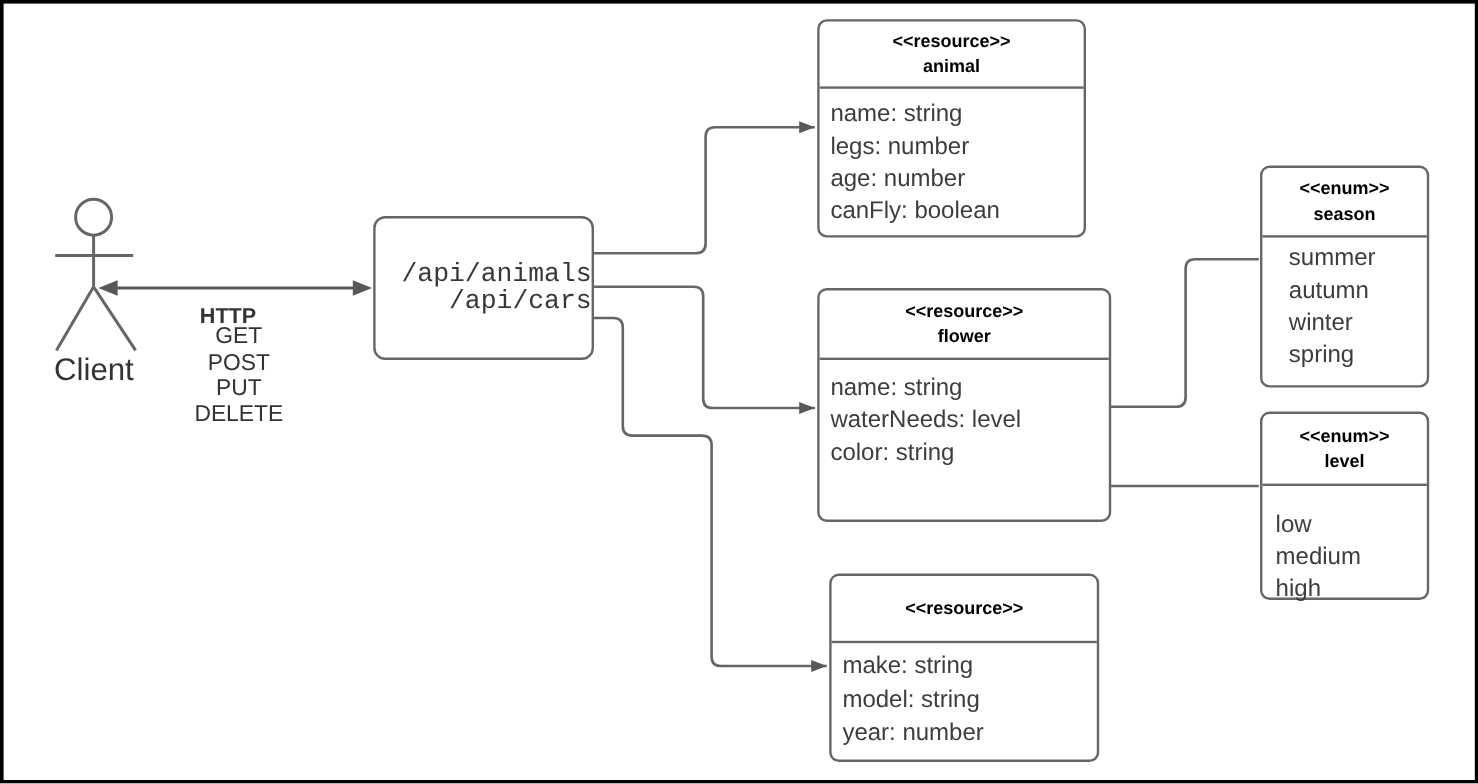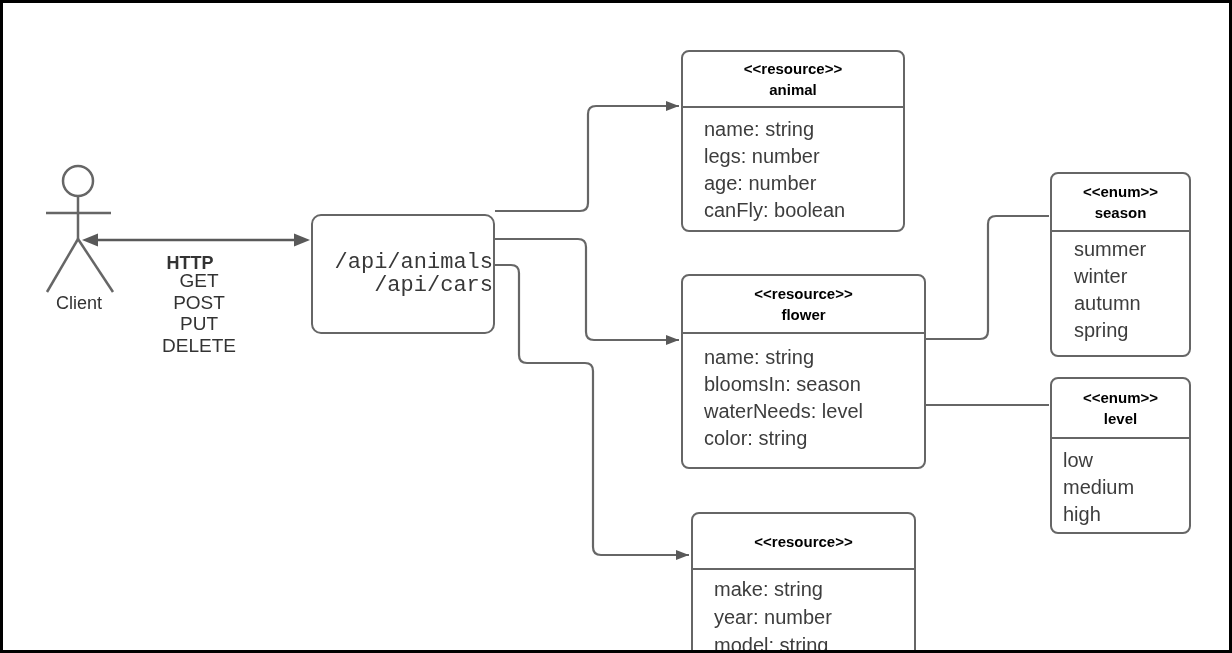--- a/index.html
+++ b/index.html
@@ -19,40 +19,39 @@
     width: 1226px; height: 647px;
   }
   .uml-box {
     position: absolute;
     box-sizing: border-box;
     background: #ffffff;
     border: 2px solid #666666;
     border-radius: 8px;
     display: flex;
     flex-direction: column;
-    margin-top: 34px;
   }
   .uml-header {
     box-sizing: border-box;
     border-bottom: 2px solid #666666;
     text-align: center;
     display: flex;
     flex-direction: column;
     justify-content: center;
     font-weight: bold;
     font-size: 15px;
     line-height: 21px;
     color: #000000;
     flex: none;
   }
   .uml-body {
     font-size: 20px;
     line-height: 27px;
     color: #3d3d3d;
-    padding-left: 21px;
+    padding-left: 9px;
     padding-right: 4px;
   }
   .enum .uml-body { padding-left: 11px; }
 
   .box-animal { left: 678px; top: 13px;  width: 224px; height: 182px; }
   .box-animal .uml-header { height: 56px; }
   .box-animal .uml-body   { padding-top: 8px; }
 
   .box-flower { left: 678px; top: 237px; width: 245px; height: 195px; }
   .box-flower .uml-header { height: 58px; }
@@ -61,39 +60,39 @@
   .box-car    { left: 688px; top: 475px; width: 225px; height: 157px; }
   .box-car .uml-header { height: 56px; }
   .box-car .uml-body   { padding-top: 5px; line-height: 28px; }
 
   .box-season { left: 1047px; top: 135px; width: 141px; height: 185px; }
   .box-season .uml-header { height: 58px; }
   .box-season .uml-body   { padding-top: 4px; padding-left: 22px; }
 
   .box-level  { left: 1047px; top: 340px; width: 141px; height: 157px; }
   .box-level .uml-header { height: 60px; }
-  .box-level .uml-body   { padding-top: 8px; }
+  .box-level .uml-body   { padding-top: 19px; }
 
   .box-api {
     left: 308px; top: 177px; width: 184px; height: 120px;
     border-radius: 10px;
     justify-content: center;
     padding-left: 12px;
     font-family: "Liberation Mono", "DejaVu Sans Mono", monospace;
     font-size: 22px;
     line-height: 23.5px;
     color: #383838;
     white-space: pre;
     text-align: right;
   }
 
   .label { position: absolute; color: #333333; }
   #client-label {
-    left: 26px; top: 290px; width: 100px;
-    text-align: center; font-size: 18px;
+    left: 42px; top: 290px; width: 100px;
+    font-size: 26px;
   }
   #http-label {
     left: 159px; top: 226px; width: 56px;
     text-align: center;
     font-weight: bold; font-size: 18px;
     background: #ffffff;
     margin-top: 24px;
   }
   #methods-label {
     left: 146px; top: 267px; width: 100px;
@@ -167,46 +166,45 @@
     </div>
   </div>
 
   <div class="uml-box box-flower">
     <div class="uml-header">
       <div>&lt;&lt;resource&gt;&gt;</div>
       <div>flower</div>
     </div>
     <div class="uml-body">
       <div>name: string</div>
-      <div>bloomsIn: season</div>
       <div>waterNeeds: level</div>
       <div>color: string</div>
     </div>
   </div>
 
   <div class="uml-box box-car">
     <div class="uml-header">
       <div>&lt;&lt;resource&gt;&gt;</div>
     </div>
     <div class="uml-body">
       <div>make: string</div>
+      <div>model: string</div>
       <div>year: number</div>
-      <div>model: string</div>
     </div>
   </div>
 
   <div class="uml-box enum box-season">
     <div class="uml-header">
       <div>&lt;&lt;enum&gt;&gt;</div>
       <div>season</div>
     </div>
     <div class="uml-body">
       <div>summer</div>
+      <div>autumn</div>
       <div>winter</div>
-      <div>autumn</div>
       <div>spring</div>
     </div>
   </div>
 
   <div class="uml-box enum box-level">
     <div class="uml-header">
       <div>&lt;&lt;enum&gt;&gt;</div>
       <div>level</div>
     </div>
     <div class="uml-body">

